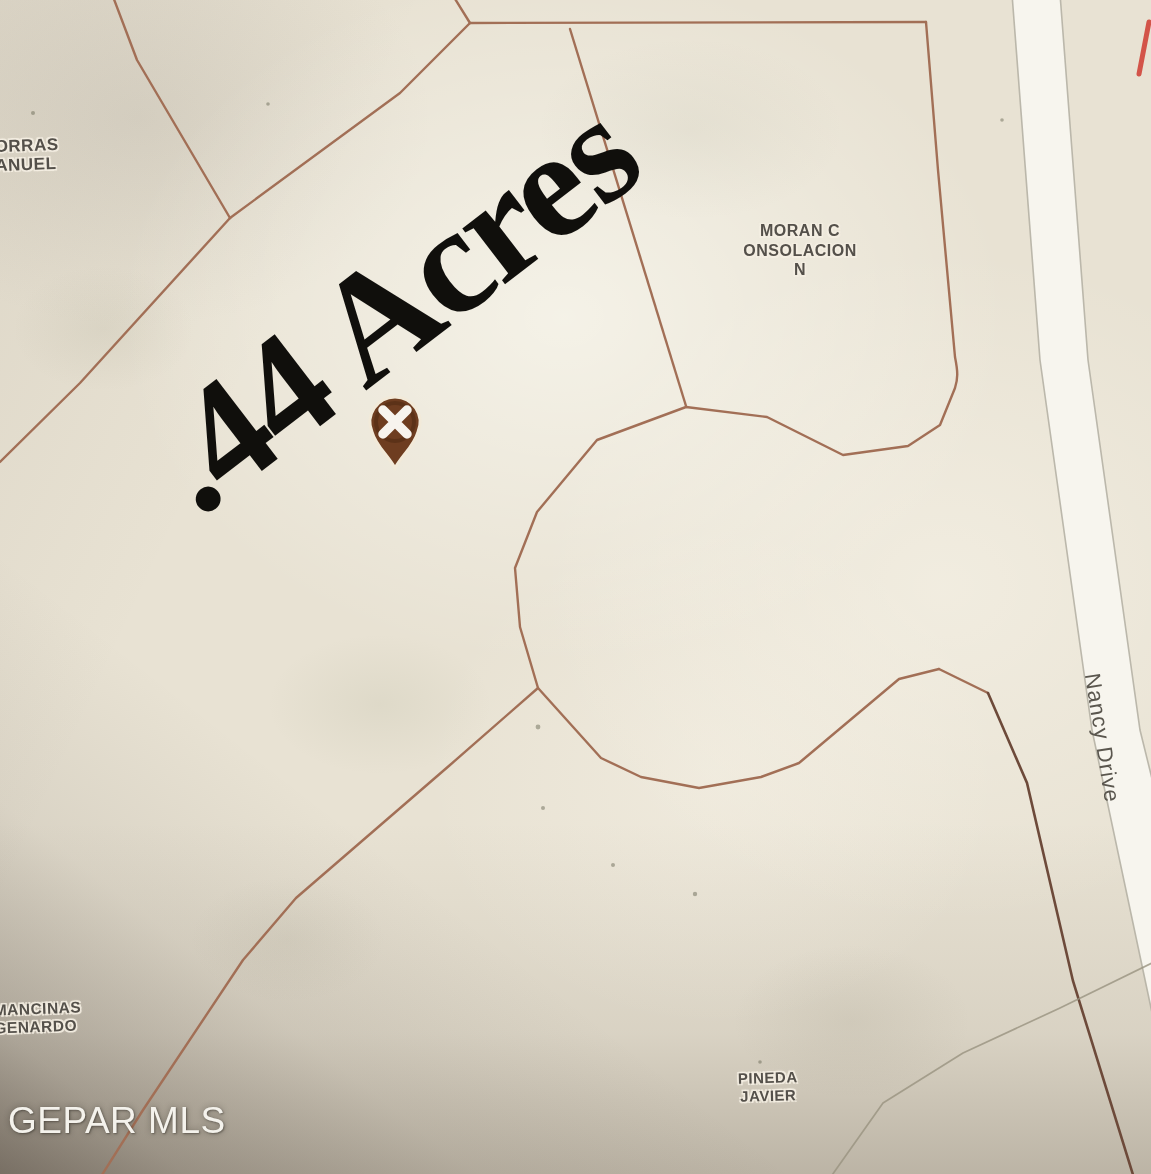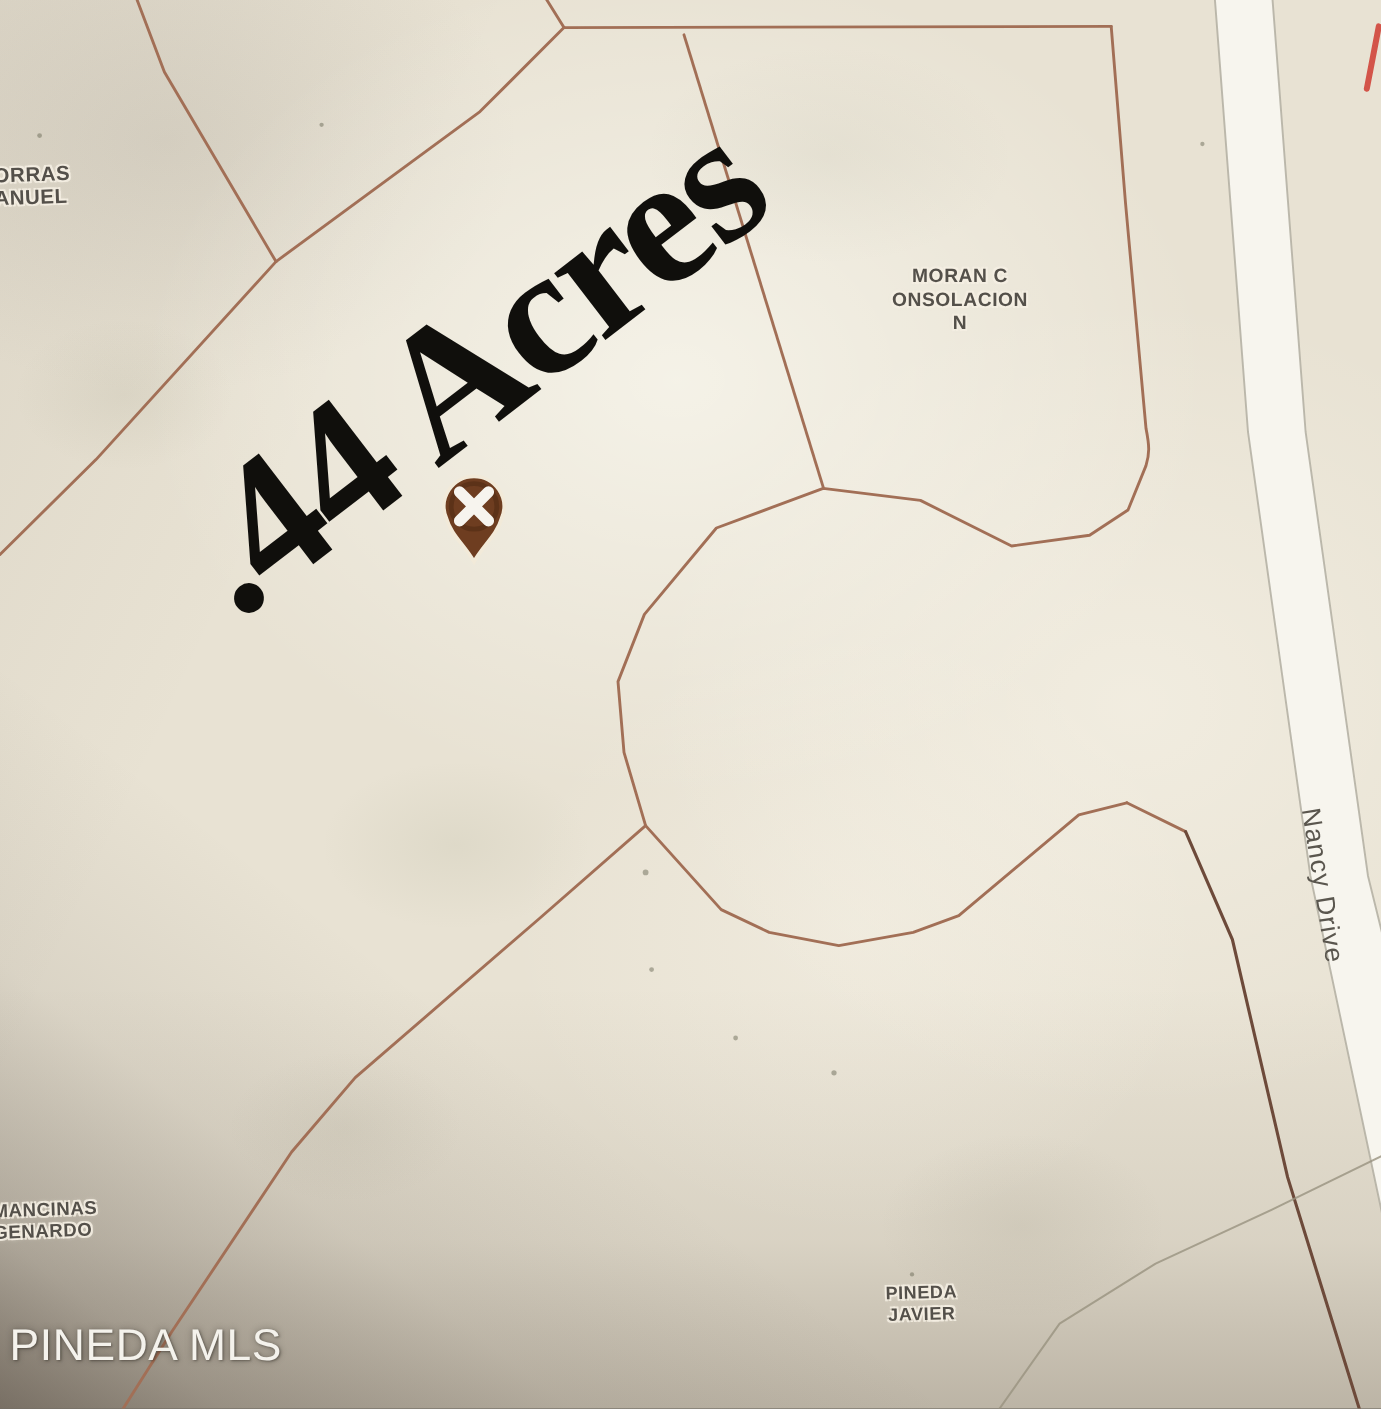--- a/index.html
+++ b/index.html
@@ -148,14 +148,14 @@
   <div id="road-label">Nancy Drive</div>
 
   <div id="area-overlay">.44 Acres</div>
 
   <svg id="marker" viewBox="-30 -30 60 80">
     <path d="M 0,46 C 8,32 19,24 23,9.8 A 25 25 0 1 0 -23,9.8 C -19,24 -8,32 0,46 Z" stroke-width="3" fill="#6e3d20" stroke="#f2ead9"></path>
     <circle cx="0" cy="0" r="19" fill="none" stroke-width="4" opacity="0.55" stroke="#4e2a12"></circle>
     <path d="M-12,-12 L12,12 M-12,12 L12,-12" fill="none" stroke-width="9.5" stroke-linecap="round" stroke="#f7f4ee"></path>
   </svg>
 
-  <div id="watermark">PINEDA MLS</div>
+  <div id="watermark">GEPAR MLS</div>
 </div>
 
 </body></html>

